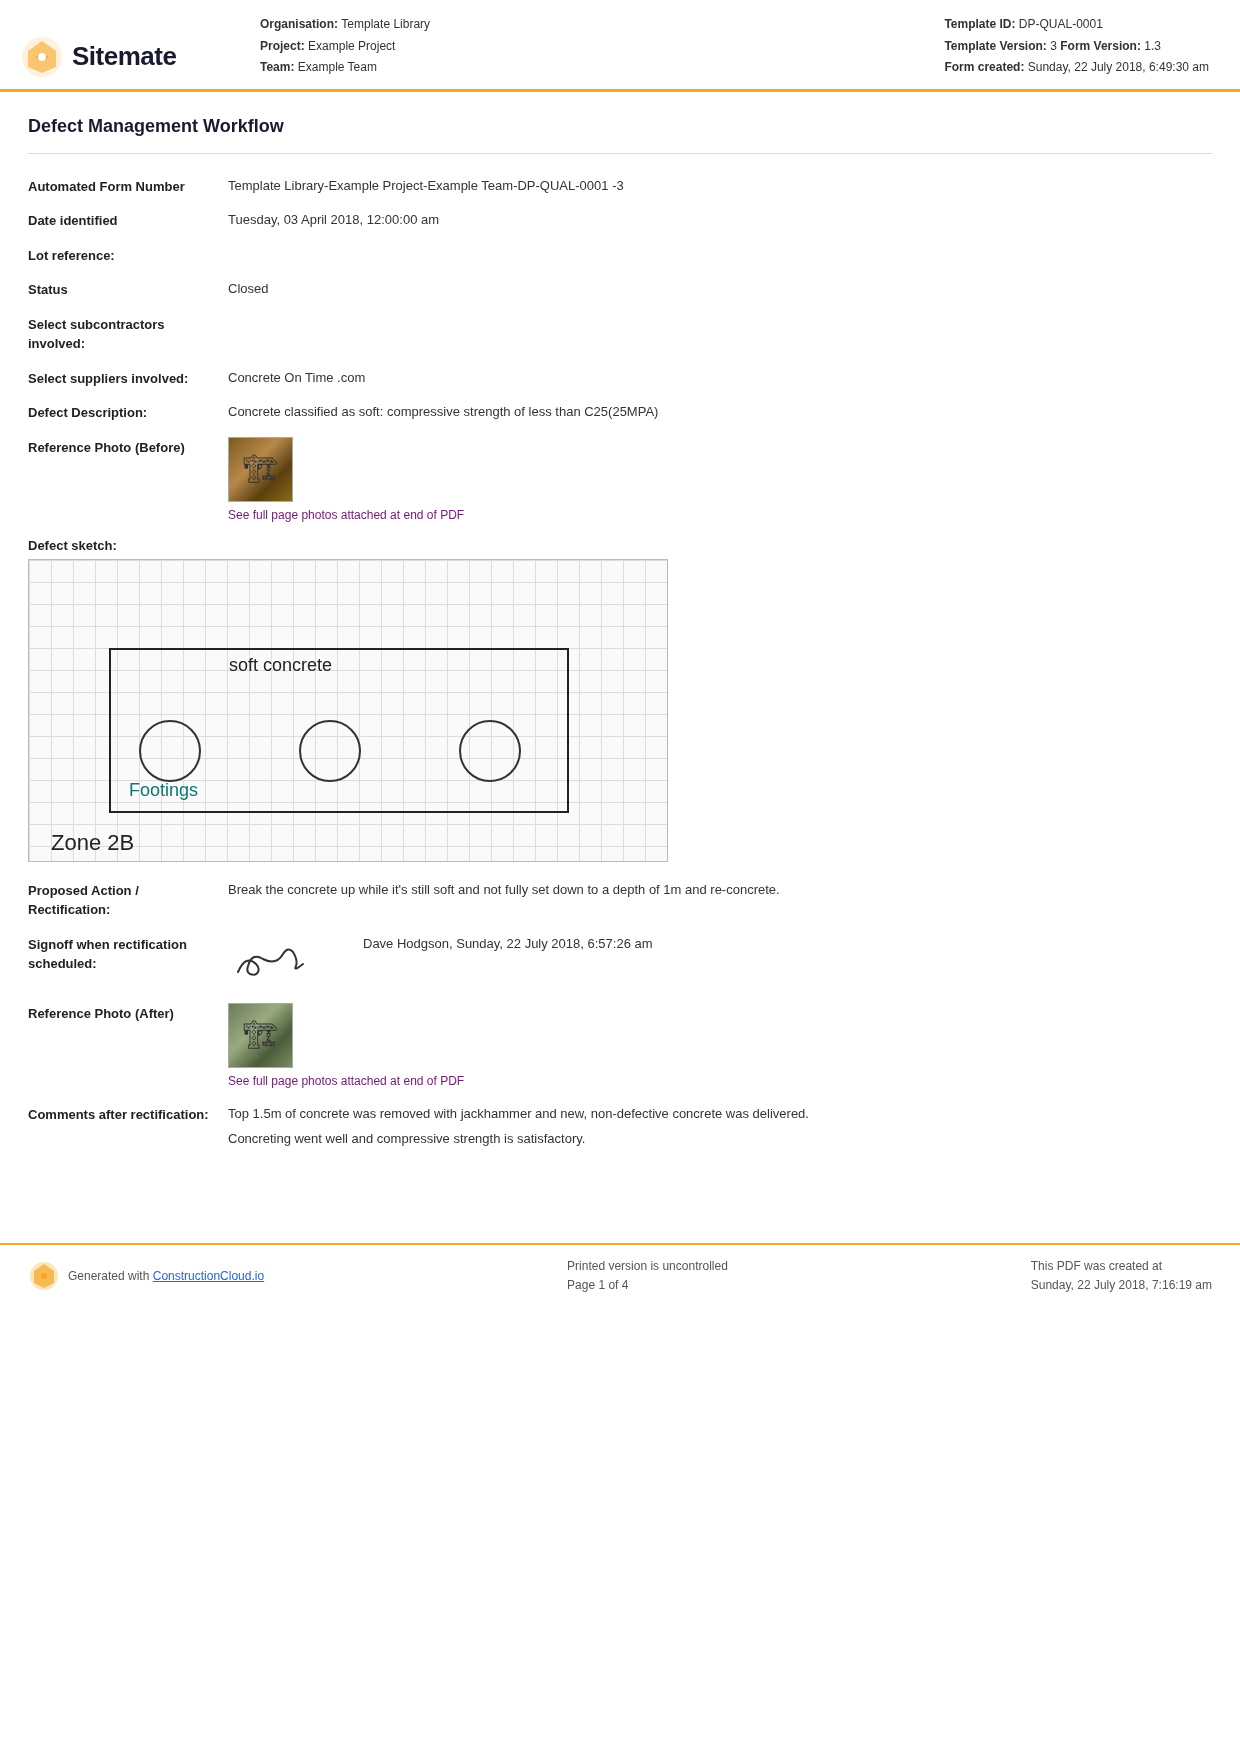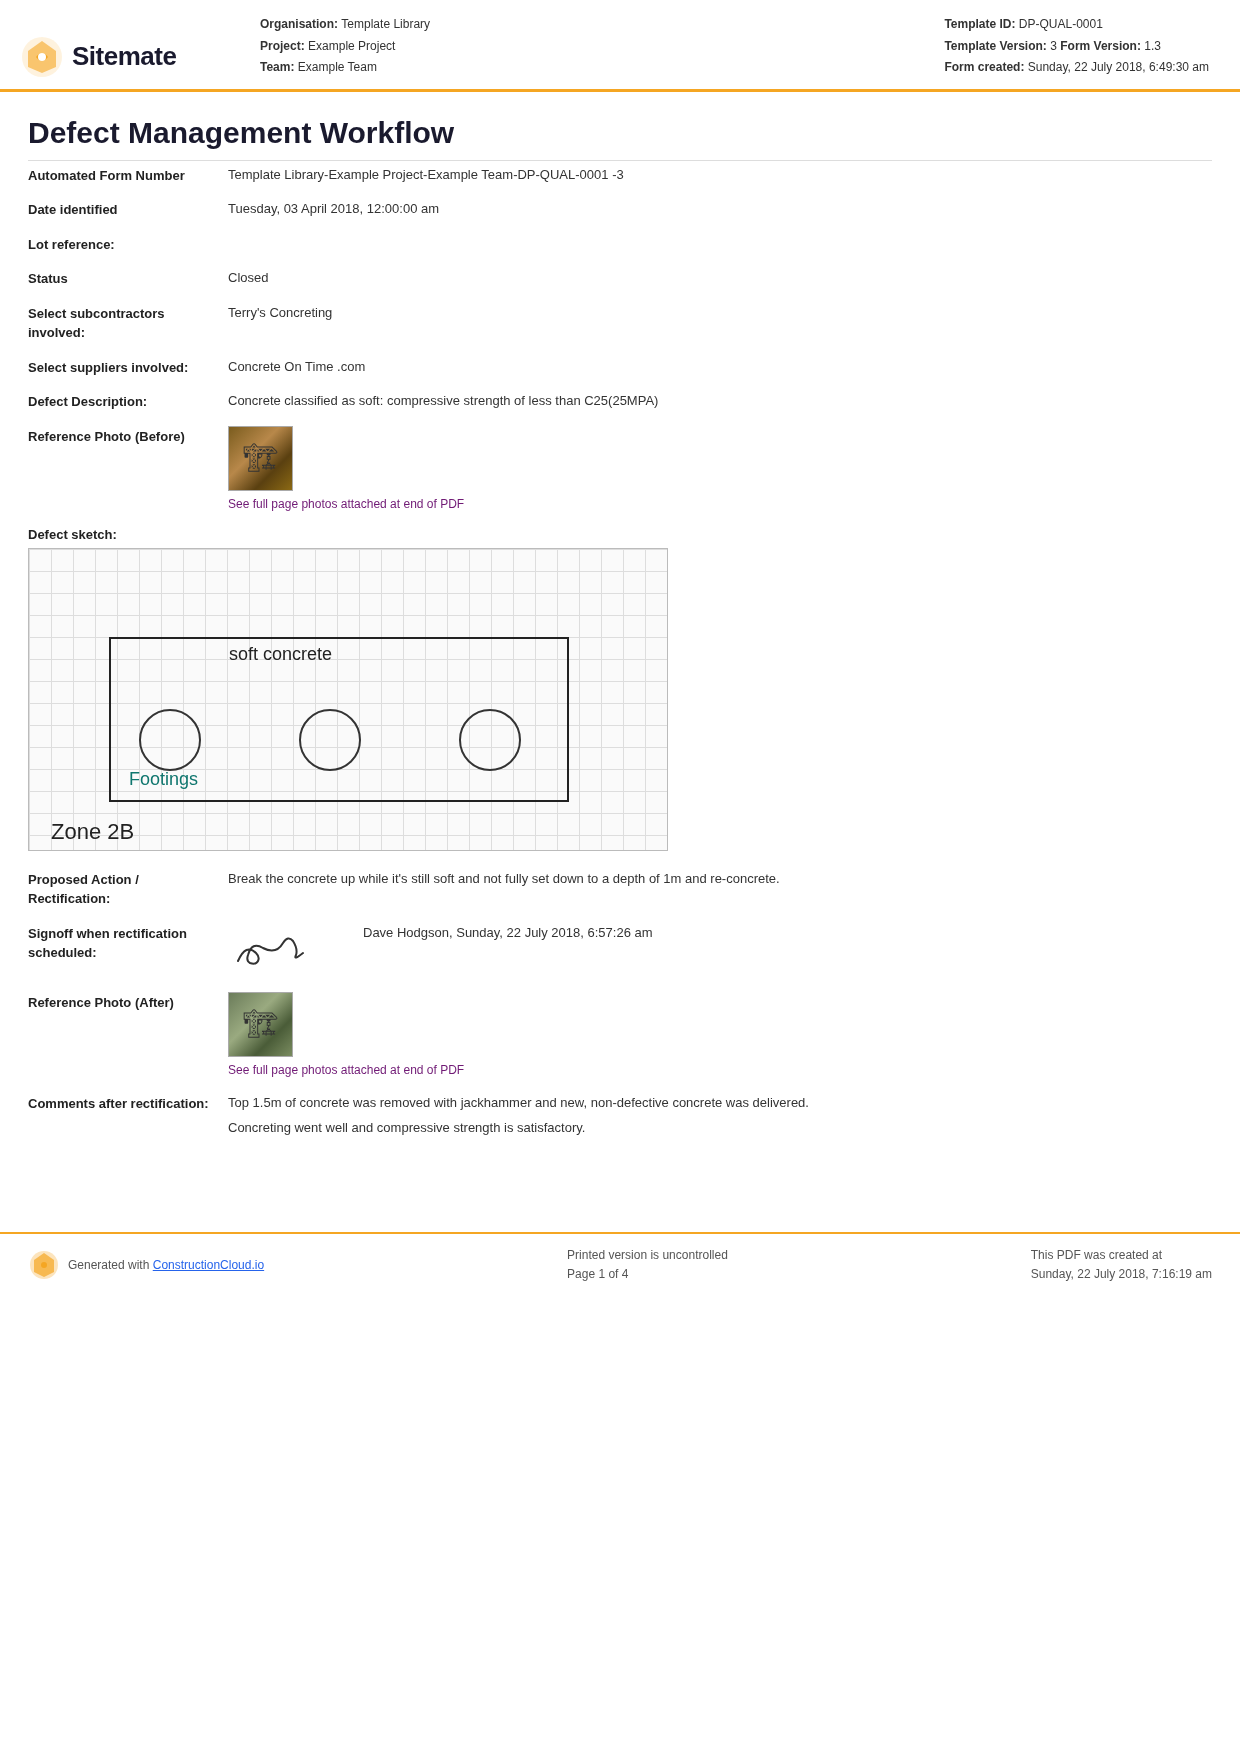--- a/index.html
+++ b/index.html
@@ -51,26 +51,26 @@
     .header-meta-left span, .header-meta-right span {
       font-weight: bold;
     }
 
     
     .main {
       padding: 24px 28px 40px 28px;
     }
 
     .page-title {
-      font-size: 30px;
+      font-size: 18px;
       font-weight: bold;
       color: #1a1a2e;
-      margin-bottom: 4px;
+      margin-bottom: 22px;
       border-bottom: 1px solid #ddd;
-      padding-bottom: 10px;
+      padding-bottom: 16px;
     }
 
     
     .field-row {
       display: flex;
       margin-bottom: 14px;
       align-items: flex-start;
     }
     .field-label {
       font-weight: bold;
@@ -286,21 +286,20 @@
     <div class="field-label">Lot reference:</div>
   </div>
 
   <div class="field-row">
     <div class="field-label">Status</div>
     <div class="field-value">Closed</div>
   </div>
 
   <div class="field-row">
     <div class="field-label">Select subcontractors involved:</div>
-    <div class="field-value">Terry's Concreting</div>
   </div>
 
   <div class="field-row">
     <div class="field-label">Select suppliers involved:</div>
     <div class="field-value">Concrete On Time .com</div>
   </div>
 
   <div class="field-row">
     <div class="field-label">Defect Description:</div>
     <div class="field-value">Concrete classified as soft: compressive strength of less than C25(25MPA)</div>

